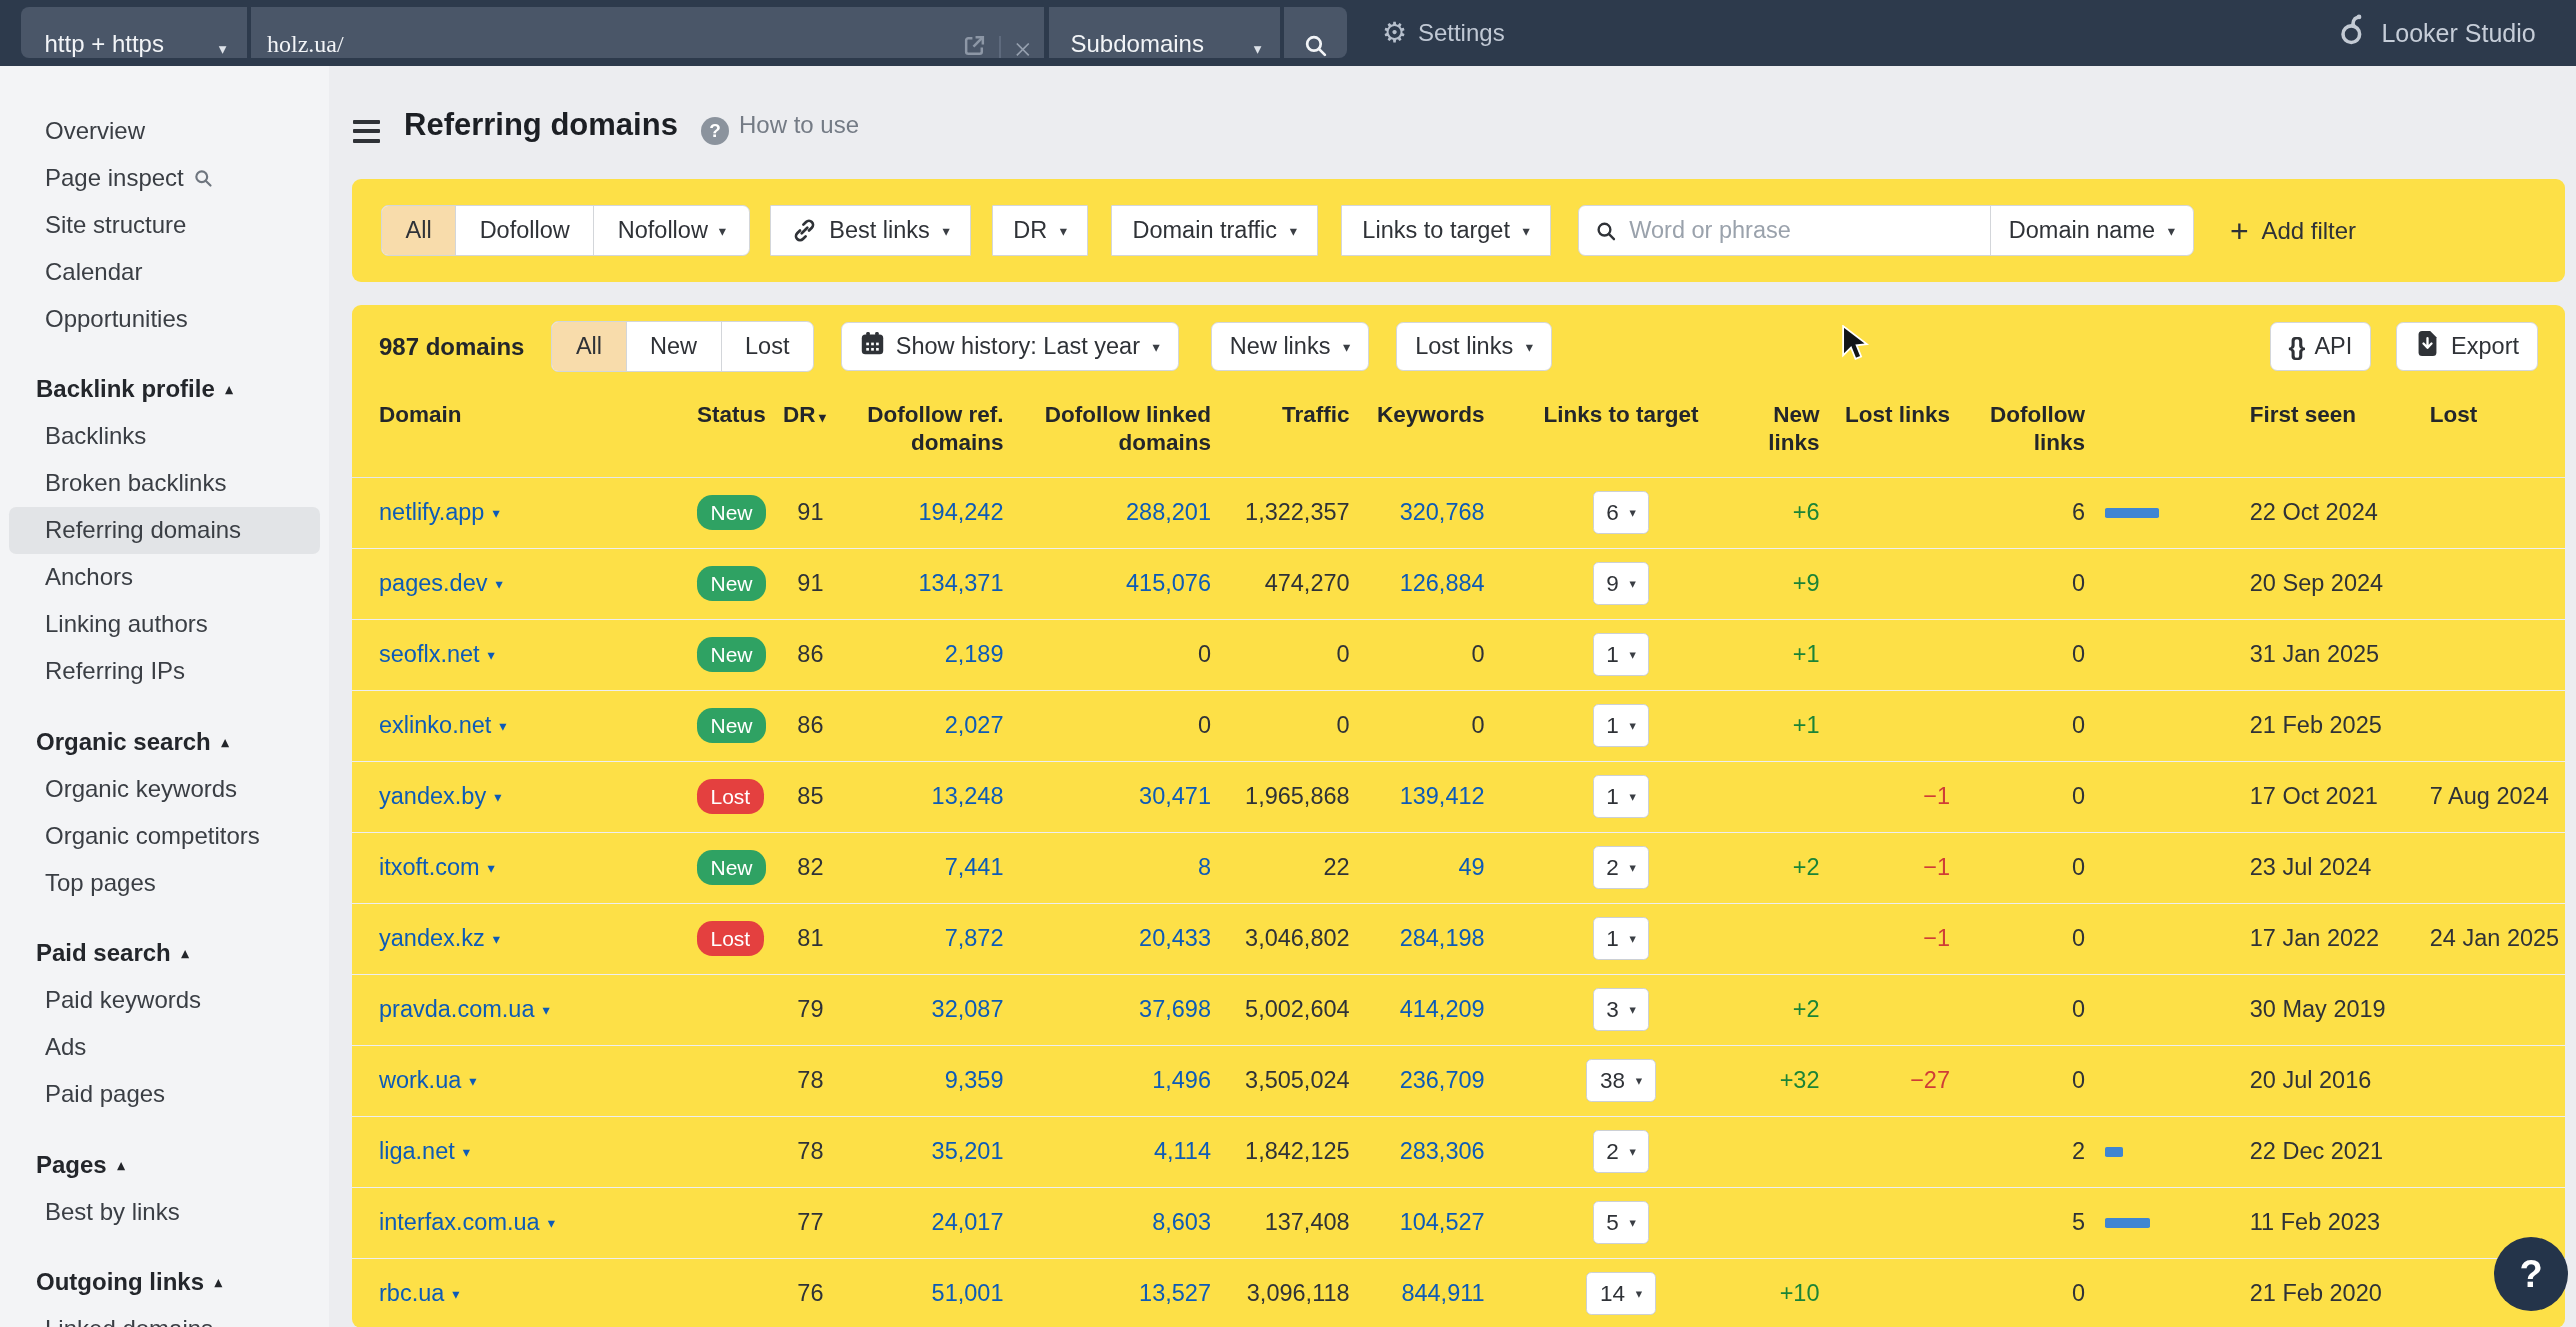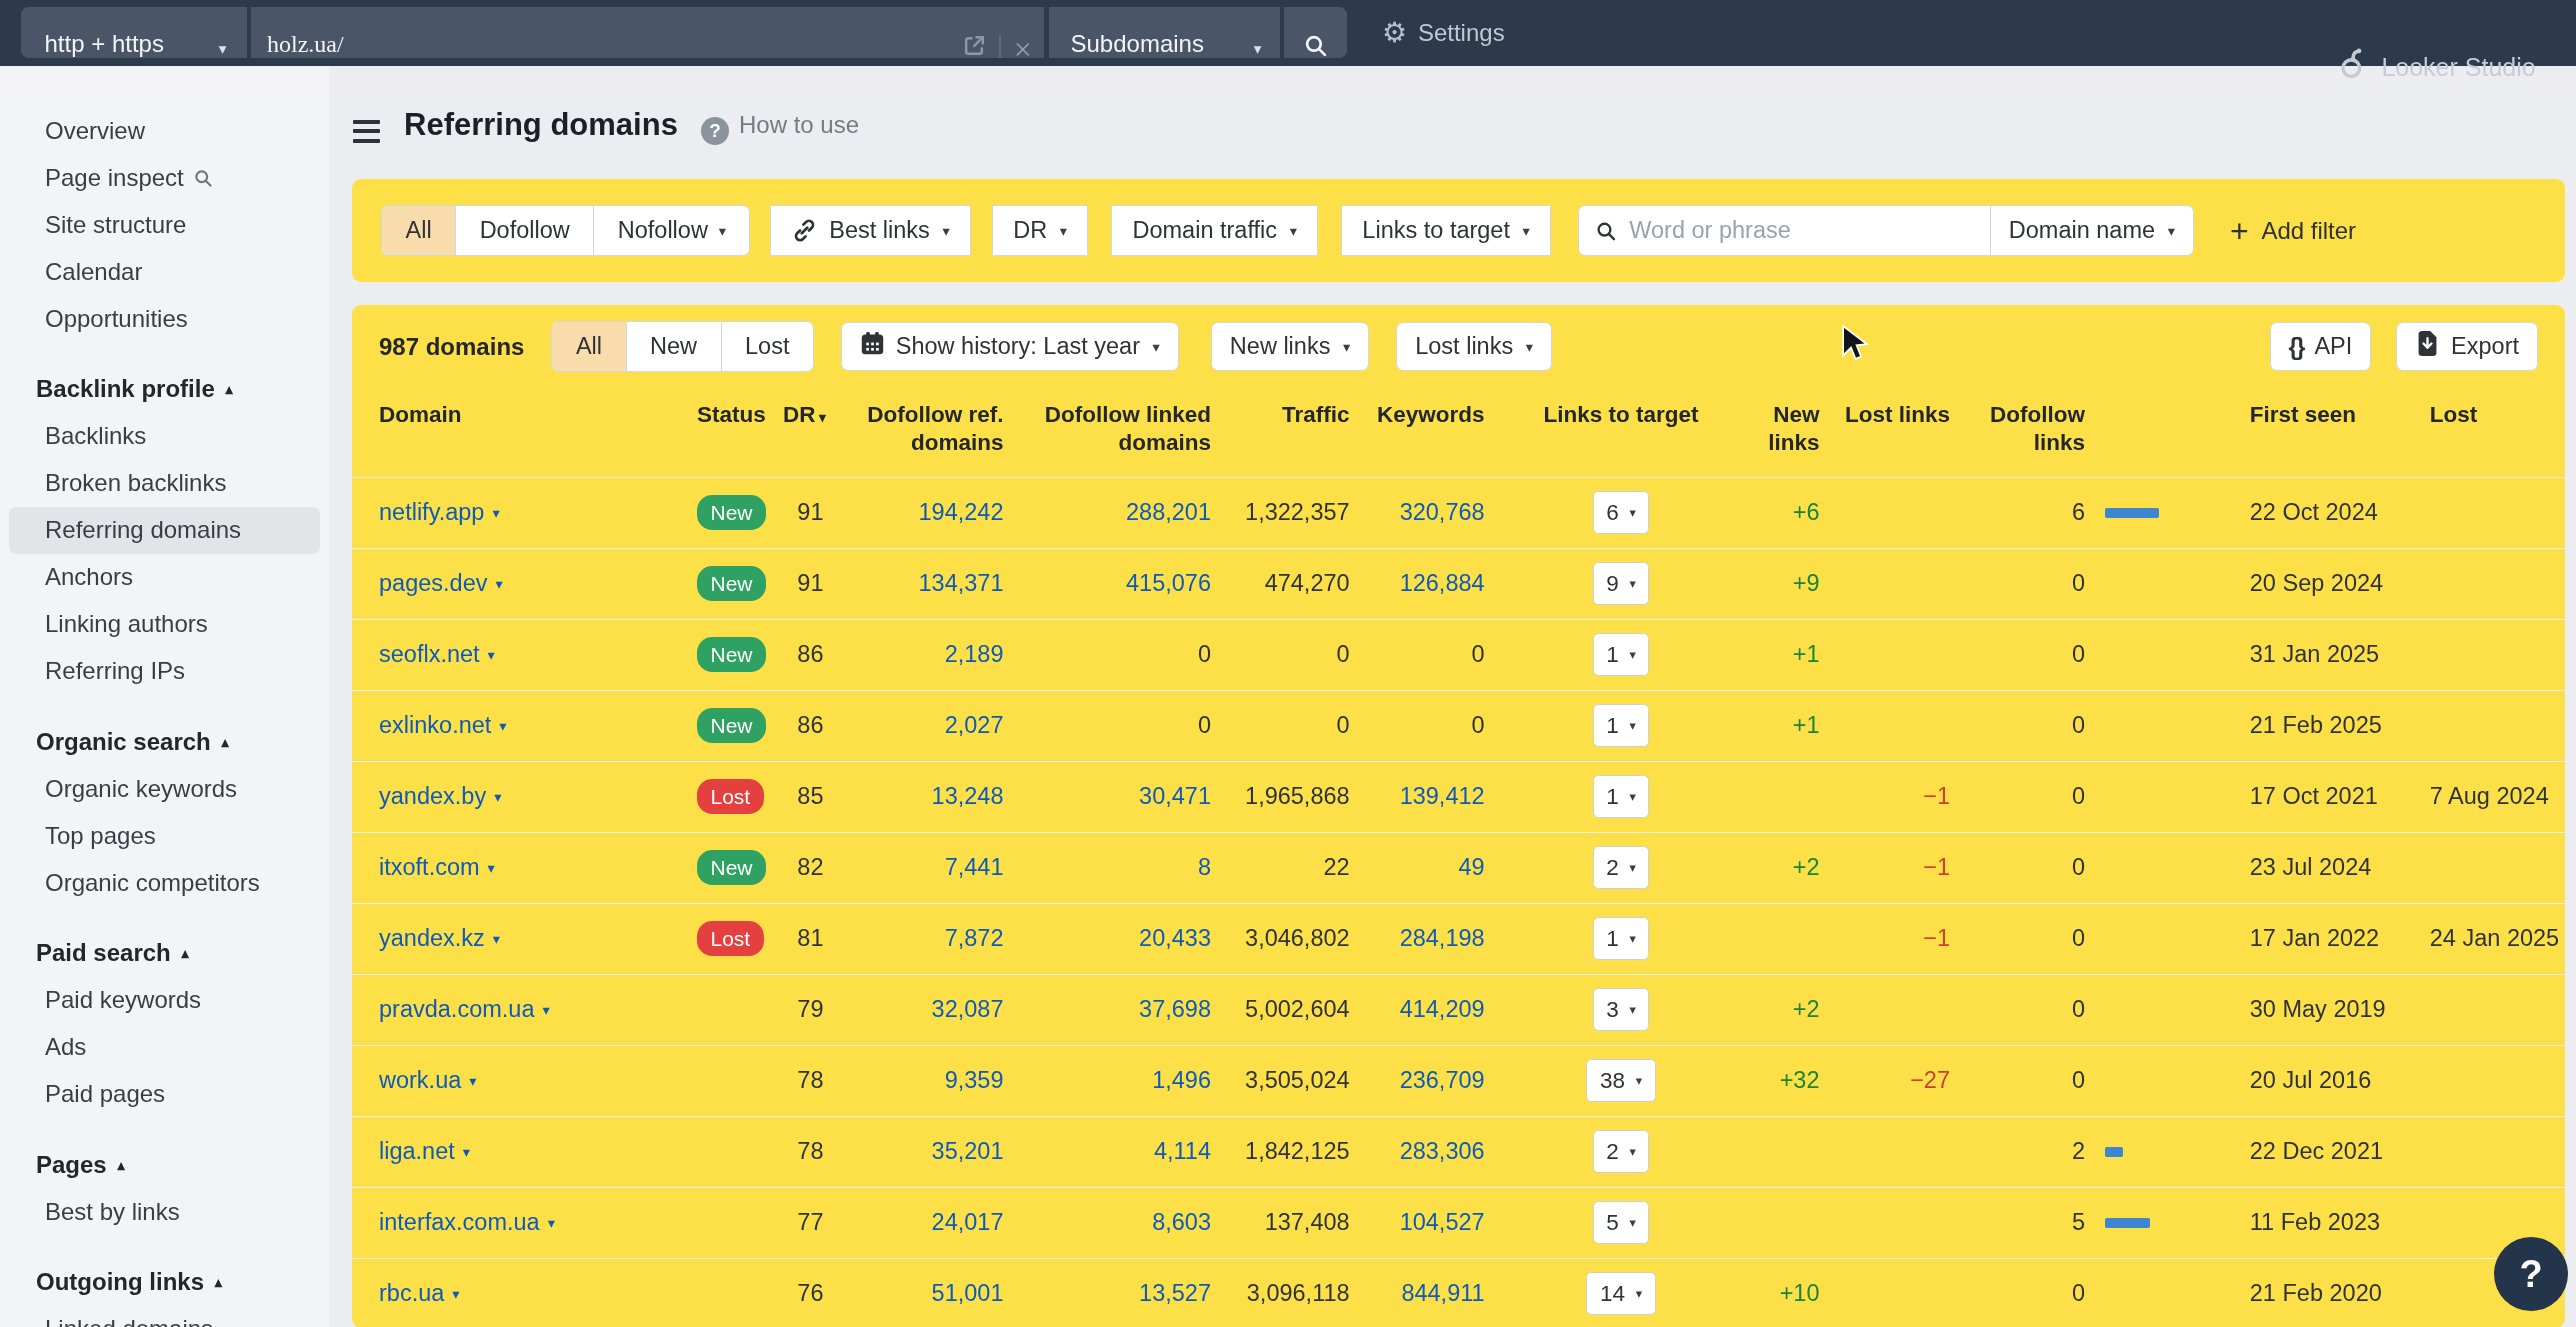--- a/index.html
+++ b/index.html
@@ -16,21 +16,21 @@
   .seg.url{flex:1;padding-left:16px;position:relative;font-family:Liberation Serif, serif;}
   .url-icons{position:absolute;right:12.6px;top:0;height:100%;display:flex;align-items:center;gap:12.6px;}
   .icon-div{width:1.8px;height:25px;background:#5e6a7d;}
   .xicon{color:#96a0af;font-size:32px;line-height:1;cursor:pointer;}
   .seg.scope{width:209px;padding-left:21.6px;justify-content:space-between;cursor:pointer;}
   .seg.scope .tcaret{margin-right:18px;}
   .seg.searchseg{width:63px;justify-content:center;cursor:pointer;}
   .tcaret{font-size:15.3px;color:#dde2e9;}
   .settings{position:absolute;left:1382px;top:0;height:66px;display:flex;align-items:center;gap:10.8px;color:#c0c8d4;font-size:24px;cursor:pointer;}
   .gear{font-size:28px;line-height:1;color:#b6bfcc;}
-  .looker{position:absolute;left:2338px;top:0;height:66px;display:flex;align-items:center;gap:14.4px;color:#c6cdd8;font-size:25px;cursor:pointer;margin-top:34px;}
+  .looker{position:absolute;left:2338px;top:0;height:66px;display:flex;align-items:center;gap:14.4px;color:#c6cdd8;font-size:25px;cursor:pointer;}
 
   
   .sidebar{position:absolute;left:0;top:66px;width:329px;height:1262px;background:#f3f4f6;padding-top:41px;box-sizing:border-box;overflow:hidden;}
   .side-item{height:47px;display:flex;align-items:center;padding-left:36px;margin:0 9px;font-size:24px;color:#3a3e44;cursor:pointer;border-radius:7.2px;gap:9px;}
   .side-item.selected{background:#e2e4e7;}
   .side-header{height:47px;display:flex;align-items:center;padding-left:36px;font-size:24px;font-weight:700;color:#23262b;margin-top:23.5px;gap:10.8px;text-align:center;}
   .side-caret{font-size:14.4px;color:#23262b;}
 
   
   .page-head{position:absolute;left:329px;top:66px;width:2247px;height:113px;}
@@ -208,24 +208,24 @@
         <span>Referring IPs</span>
       </div>
       <div class="side-header">
         <span>Organic search</span>
         <span class="side-caret">▴</span>
       </div>
       <div class="side-item">
         <span>Organic keywords</span>
       </div>
       <div class="side-item">
+        <span>Organic competitors</span>
+      </div>
+      <div class="side-item">
         <span>Top pages</span>
-      </div>
-      <div class="side-item">
-        <span>Organic competitors</span>
       </div>
       <div class="side-header">
         <span>Paid search</span>
         <span class="side-caret">▴</span>
       </div>
       <div class="side-item">
         <span>Paid keywords</span>
       </div>
       <div class="side-item">
         <span>Ads</span>

